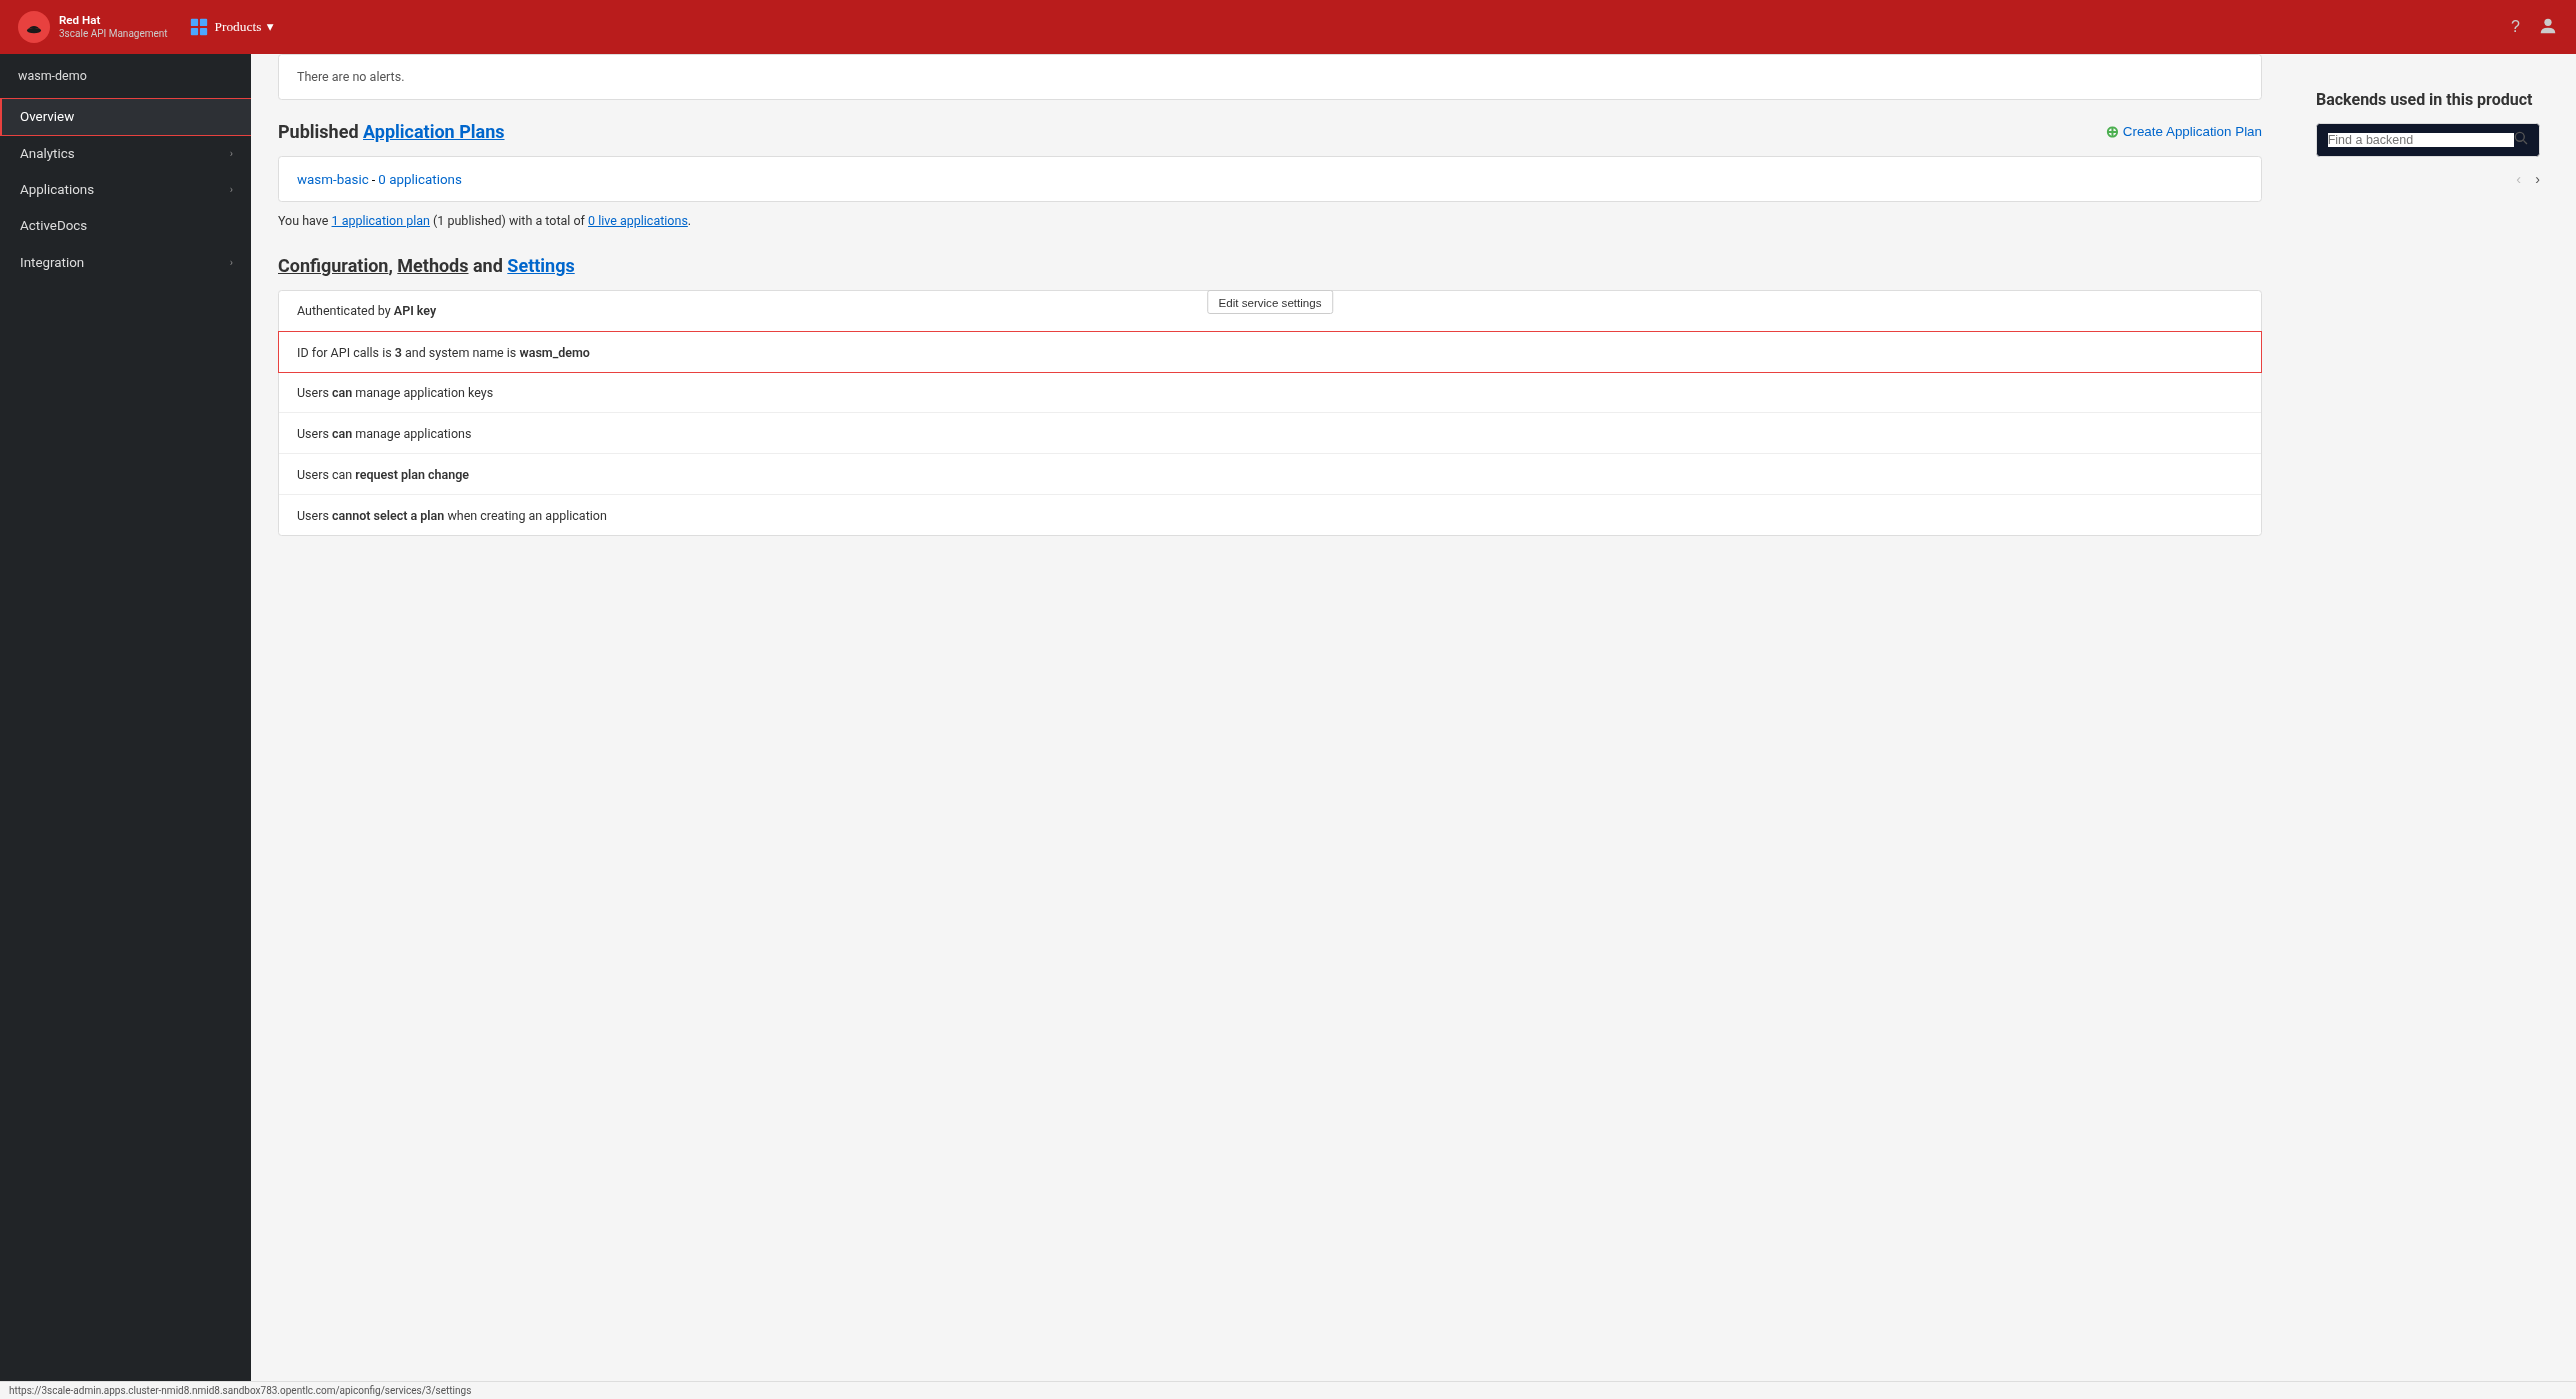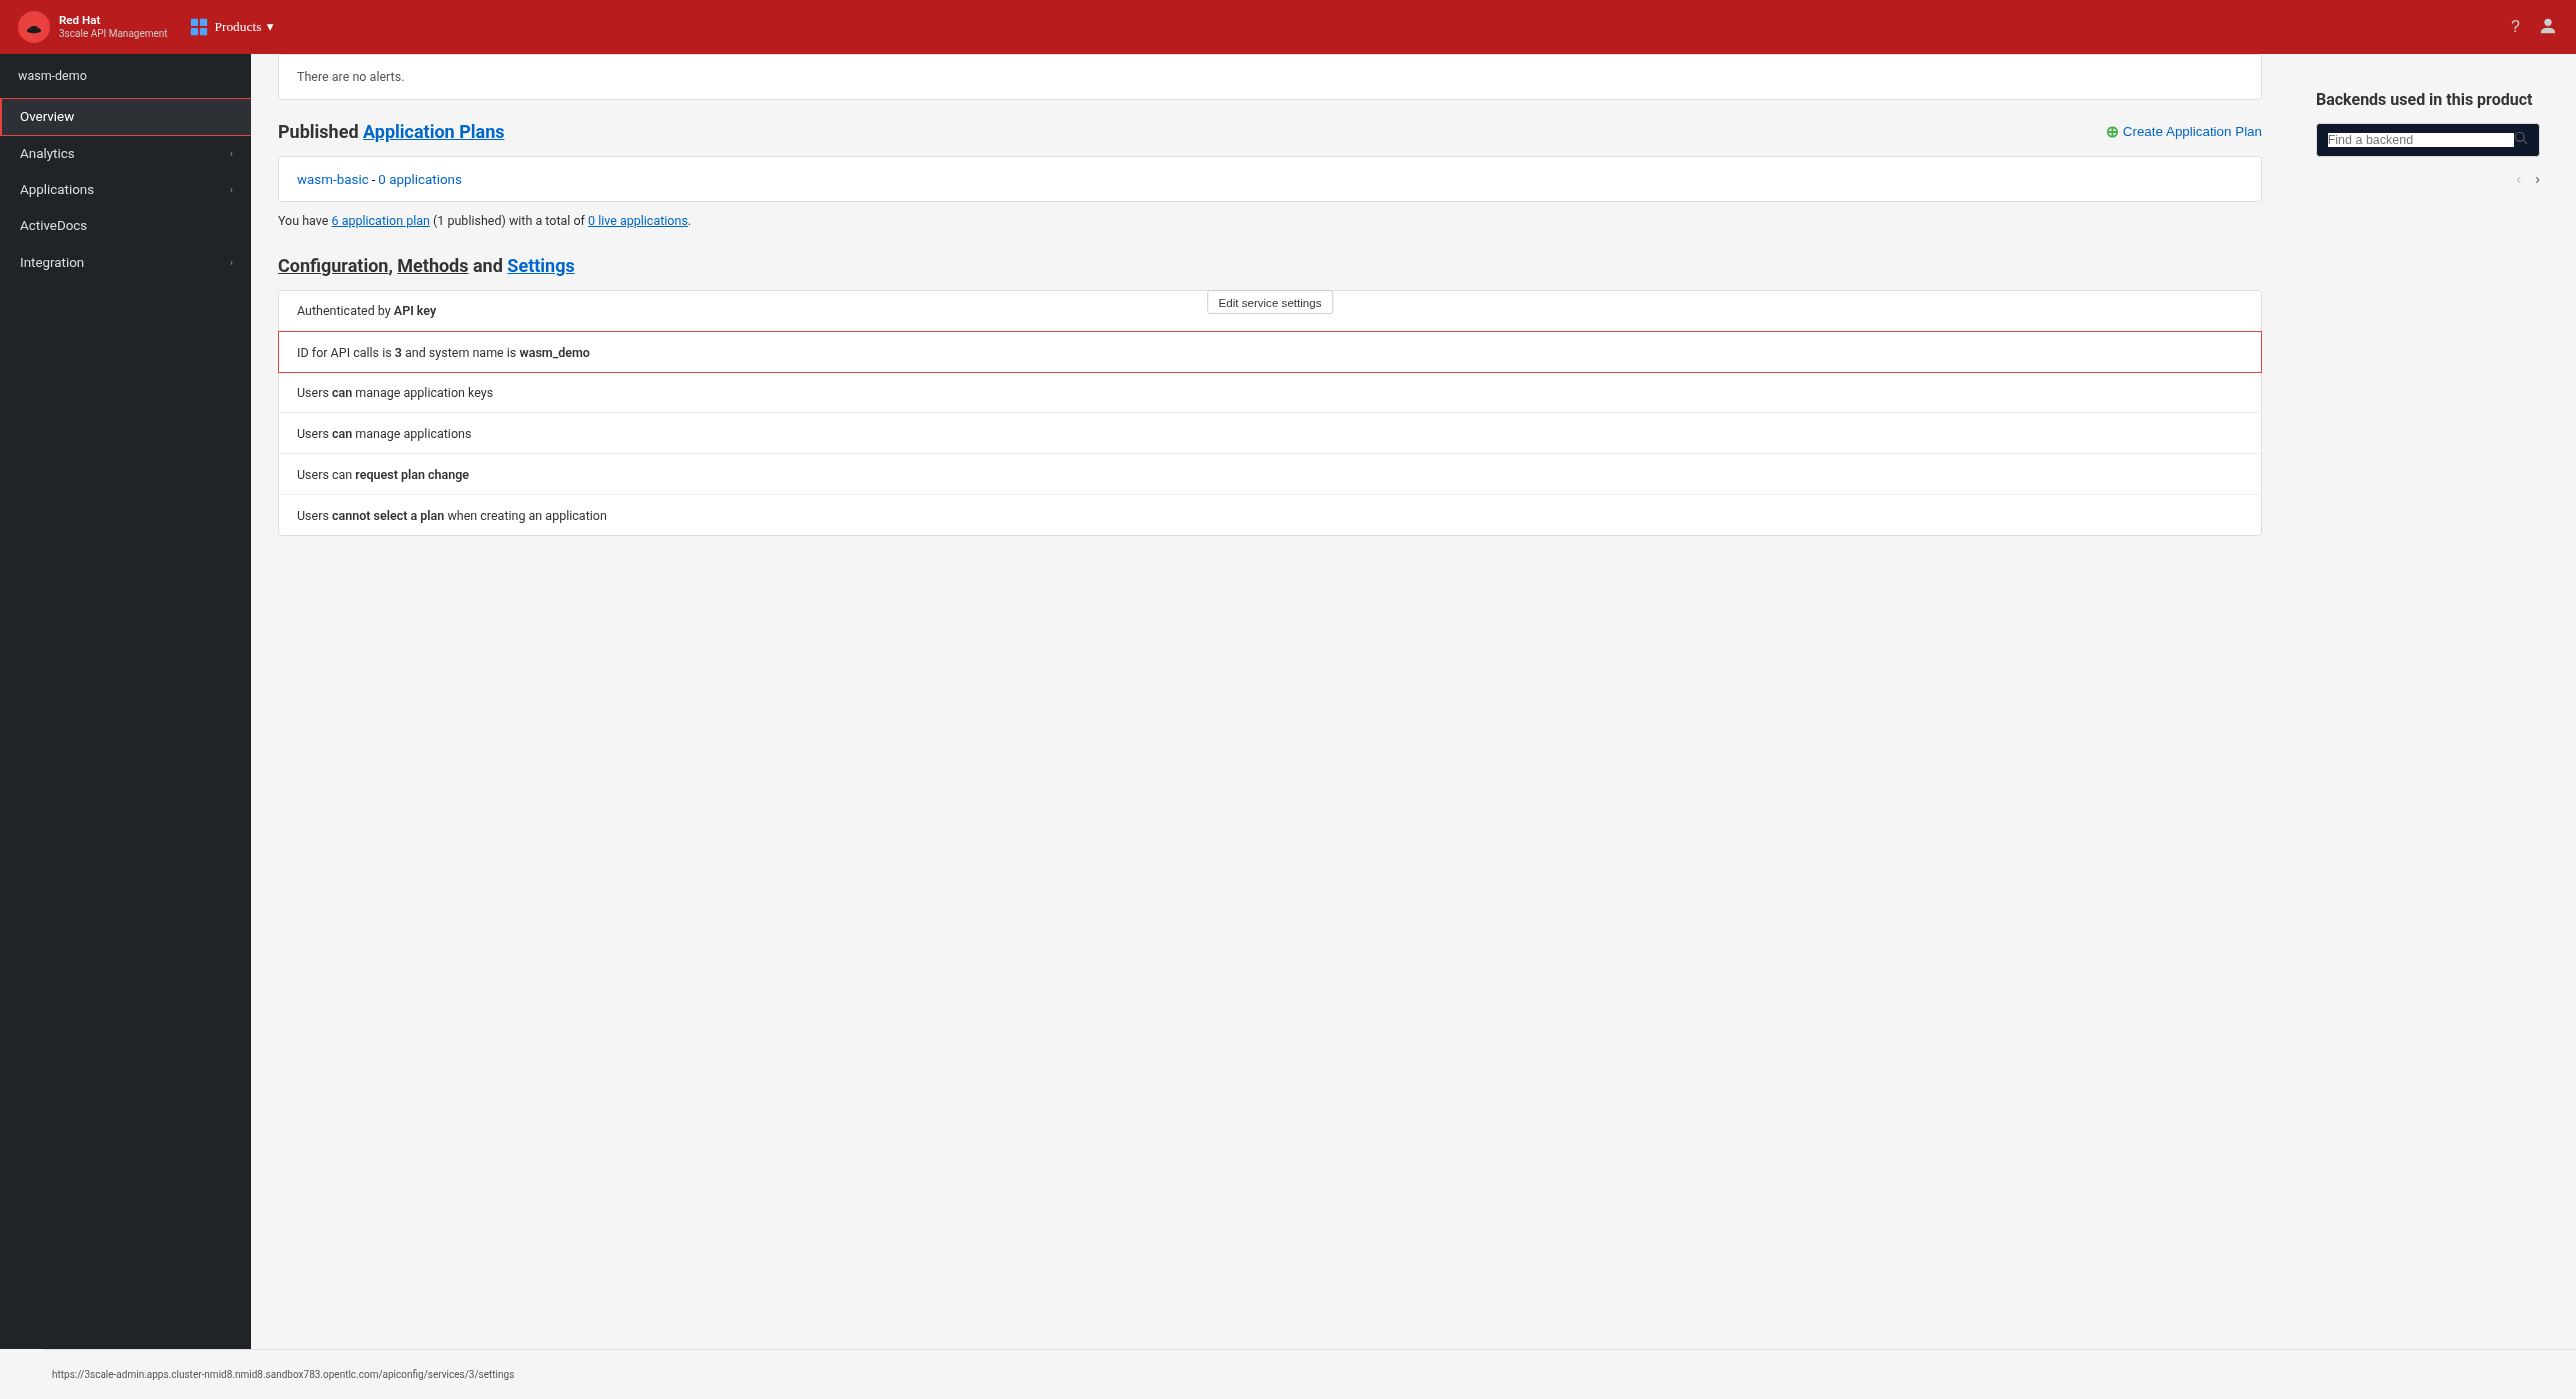--- a/index.html
+++ b/index.html
@@ -220,25 +220,24 @@
       cursor: pointer;
       font-size: 14.3px;
       color: #555;
     }
     .page-arrow:disabled { color: #bbb; cursor: default; }
 
     
     .statusbar {
       background: #f5f5f5;
       border-top: 0.9px solid #ddd;
-      padding: 19px 9px;
+      padding: 3px 9px;
       font-size: 10px;
       color: #555;
       flex-shrink: 0;
-      margin-left: 43px;
     }
   </style>
 </head>
 <body>
 
 <nav class="topnav">
   <div class="topnav-left">
     <div class="brand">
 
       <svg class="brand-logo" viewBox="0 0 36 36">
@@ -319,21 +318,21 @@
             <span class="plus">⊕</span>
             <span>Create Application Plan</span>
           </button>
         </div>
 
         <div class="plan-card">
           <a href="#">wasm-basic</a><span> - </span><a href="#">0 applications</a>
         </div>
 
         <div class="plan-summary">
-          <span>You have </span><a href="#">6 application plan</a><span> (1 published) with a total of </span><a href="#">0 live applications</a><span>.</span>
+          <span>You have </span><a href="#">1 application plan</a><span> (1 published) with a total of </span><a href="#">0 live applications</a><span>.</span>
         </div>
       </div>
 
       <div class="section">
         <h2 class="config-title">
           <a href="#">Configuration</a><span>, </span><a href="#">Methods</a><span> and </span><a href="#" class="settings-link">Settings</a>
         </h2>
 
         <div class="config-card">
           <button class="edit-service-btn">Edit service settings</button>

